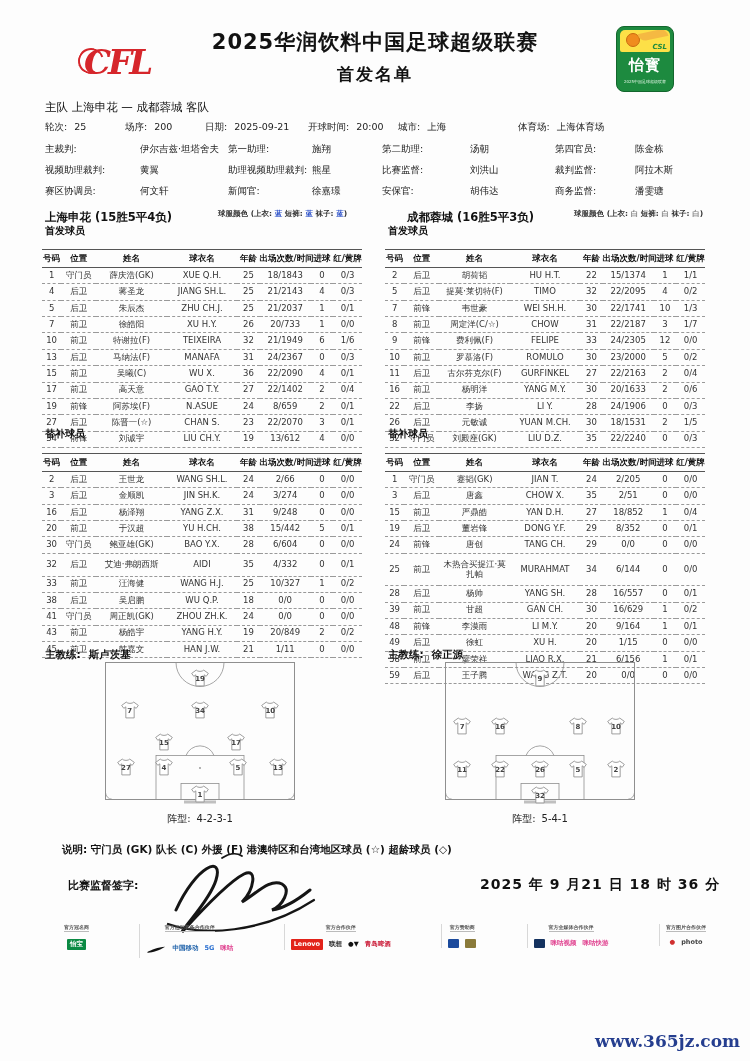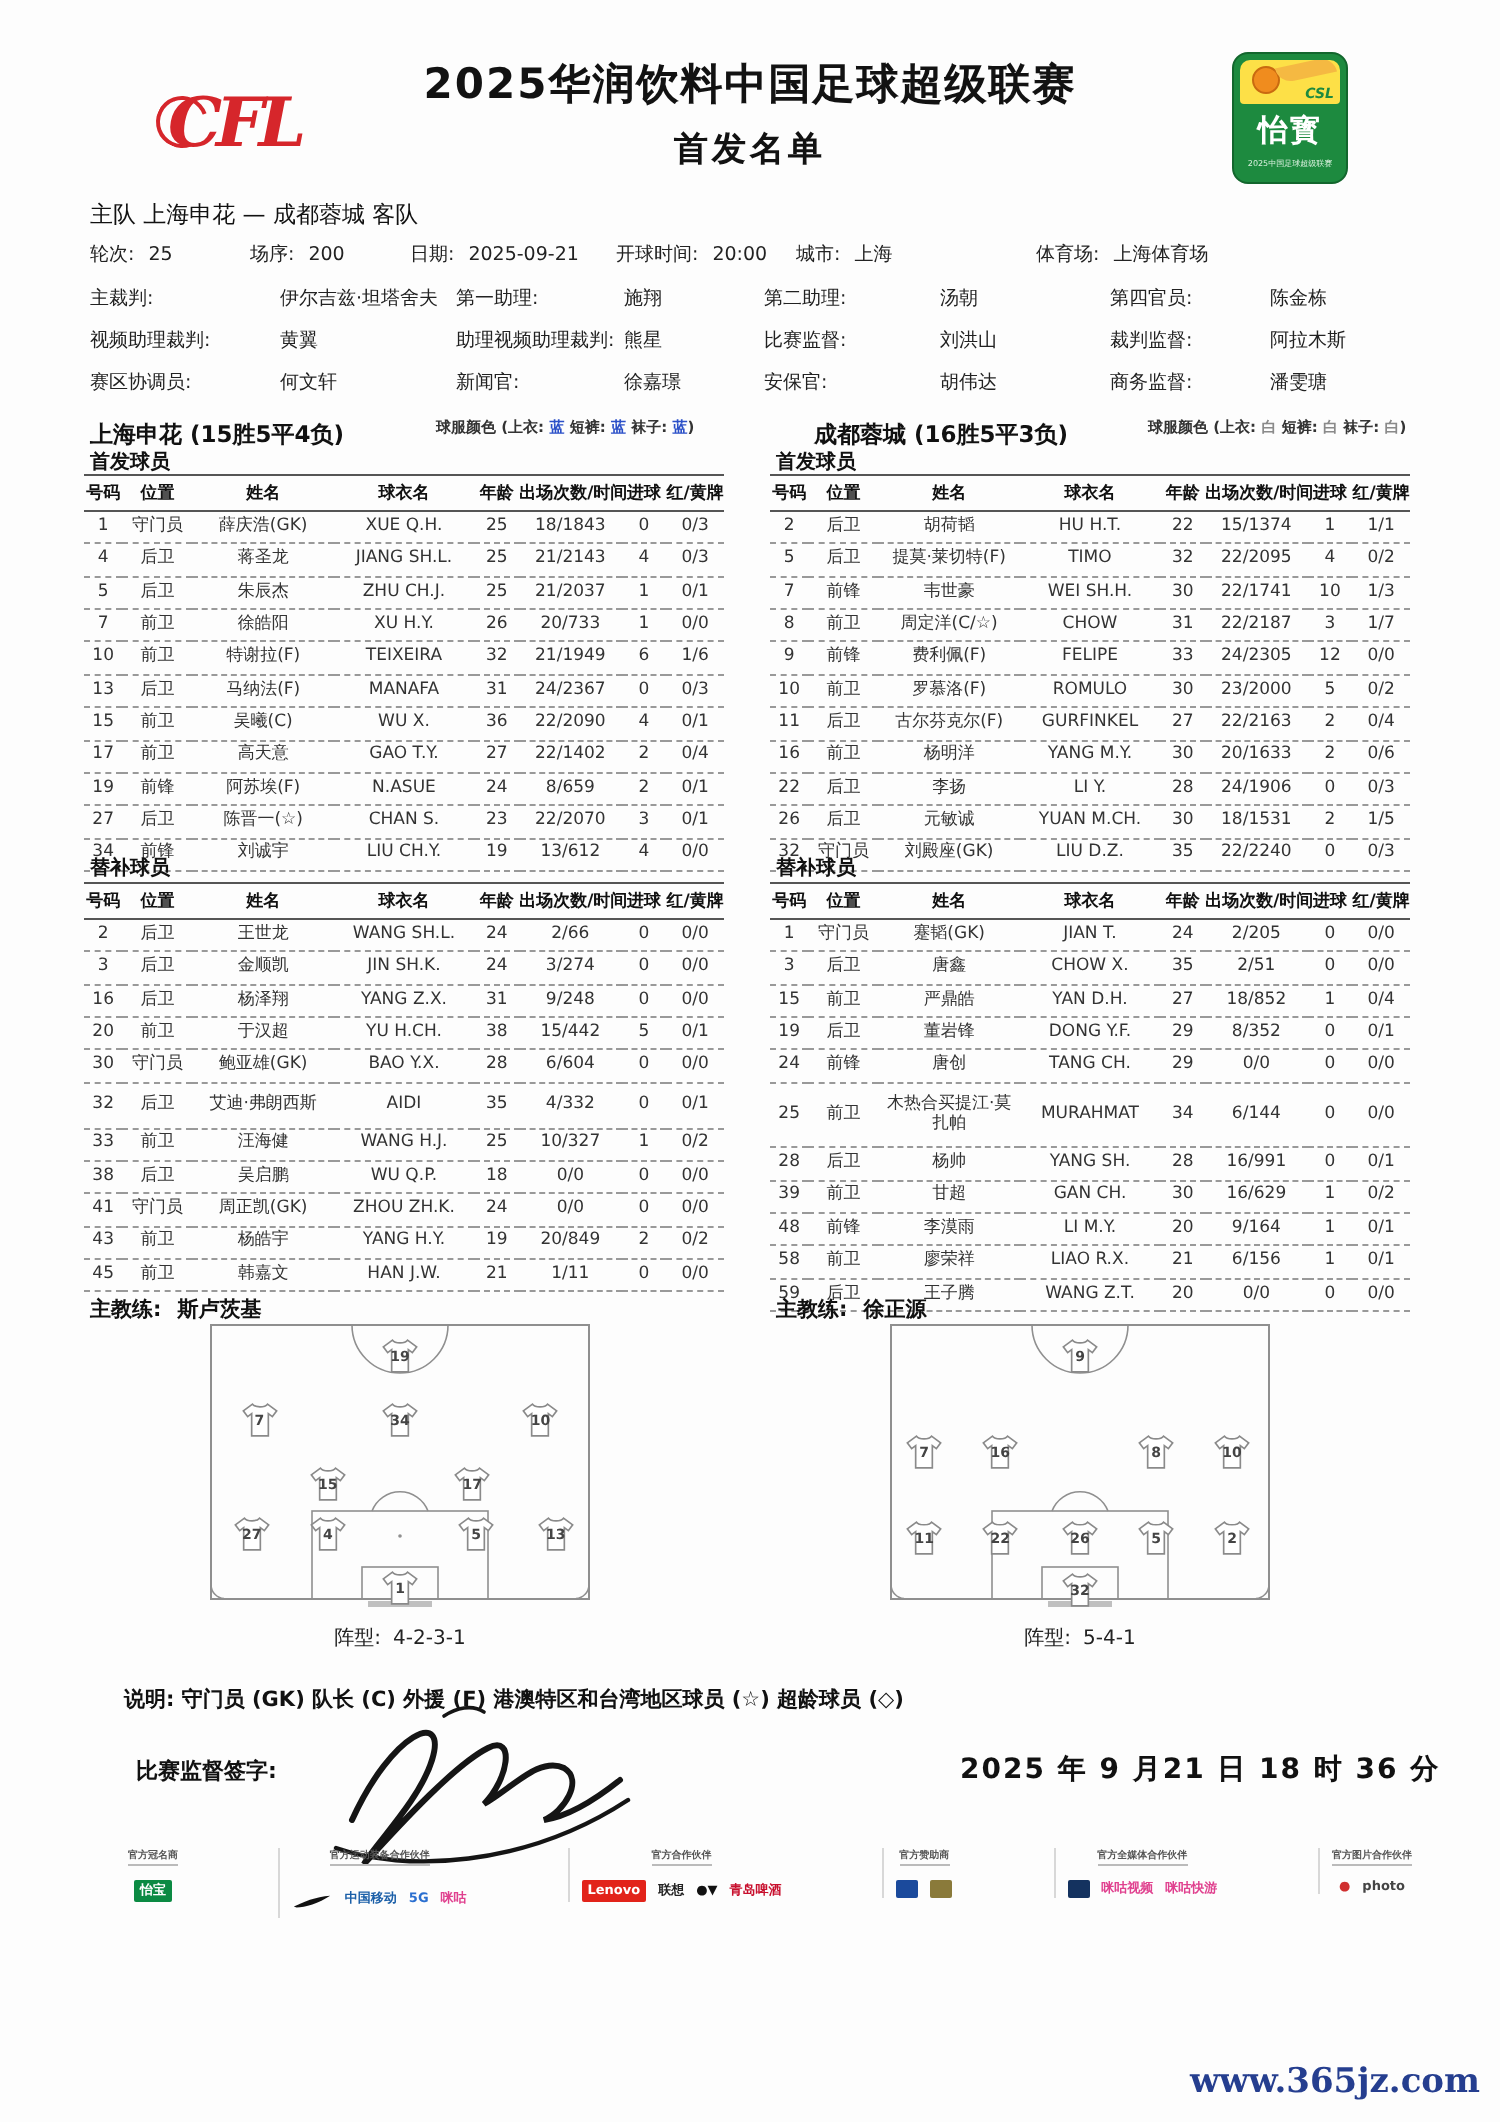--- a/index.html
+++ b/index.html
@@ -32,21 +32,21 @@
   .tname { font-size:11.5px; font-weight:bold; color:#111; display:inline-block; }
   .kitline { position:absolute; top:3px; font-size:7.5px; font-weight:bold; color:#333; white-space:nowrap; }
   .kit-l { left:173px; } .kit-r { left:167px; }
   .kv { font-weight:bold; }
 
   .secttitle { position:absolute; font-size:10px; font-weight:bold; color:#111; }
   .st-l { left:45px; } .st-r { left:388px; }
   .starters-t { top:224px; } .subs-t { top:427px; }
 
   
-  table.roster { position:absolute; width:320px; border-collapse:collapse; table-layout:fixed; font-size:8.5px; }
+  table.roster { position:absolute; width:320px; border-collapse:collapse; table-layout:fixed; font-size:8.5px;margin-top:12px; }
   .tbl-start { top:237px; } .tbl-subs { top:441px; }
   .tbl-left { left:42px; } .tbl-right { left:385px; }
   table.roster th { border-top:1px solid #555; border-bottom:1px solid #555; font-weight:bold; color:#111; padding:2.5px 0; font-size:8.5px; white-space:nowrap; }
   table.roster td { border-bottom:1px dashed #999; padding:2.8px 1px; text-align:center; color:#333; line-height:1.15; }
   table.tbl-subs tbody tr:nth-child(6) td { padding-top:6px; padding-bottom:6px; }
   col.c0{width:6%} col.c1{width:11%} col.c2{width:22%} col.c3{width:22%} col.c4{width:7%} col.c5{width:16%} col.c6{width:7%} col.c7{width:9%}
 
   .coach { position:absolute; top:648px; font-size:10.5px; font-weight:bold; color:#111; }
   .coach .lb { margin-right:8px; }
   .coach.lft { left:45px; } .coach.rgt { left:388px; }
@@ -663,21 +663,21 @@
           <td>6/144</td>
           <td>0</td>
           <td>0/0</td>
         </tr>
         <tr>
           <td>28</td>
           <td>后卫</td>
           <td>杨帅</td>
           <td>YANG SH.</td>
           <td>28</td>
-          <td>16/991</td>
+          <td>16/557</td>
           <td>0</td>
           <td>0/1</td>
         </tr>
         <tr>
           <td>39</td>
           <td>前卫</td>
           <td>甘超</td>
           <td>GAN CH.</td>
           <td>30</td>
           <td>16/629</td>
@@ -686,20 +686,30 @@
         </tr>
         <tr>
           <td>48</td>
           <td>前锋</td>
           <td>李漠雨</td>
           <td>LI M.Y.</td>
           <td>20</td>
           <td>9/164</td>
           <td>1</td>
           <td>0/1</td>
+        </tr>
+        <tr>
+          <td>49</td>
+          <td>后卫</td>
+          <td>徐虹</td>
+          <td>XU H.</td>
+          <td>20</td>
+          <td>1/15</td>
+          <td>0</td>
+          <td>0/0</td>
         </tr>
         <tr>
           <td>58</td>
           <td>前卫</td>
           <td>廖荣祥</td>
           <td>LIAO R.X.</td>
           <td>21</td>
           <td>6/156</td>
           <td>1</td>
           <td>0/1</td>

